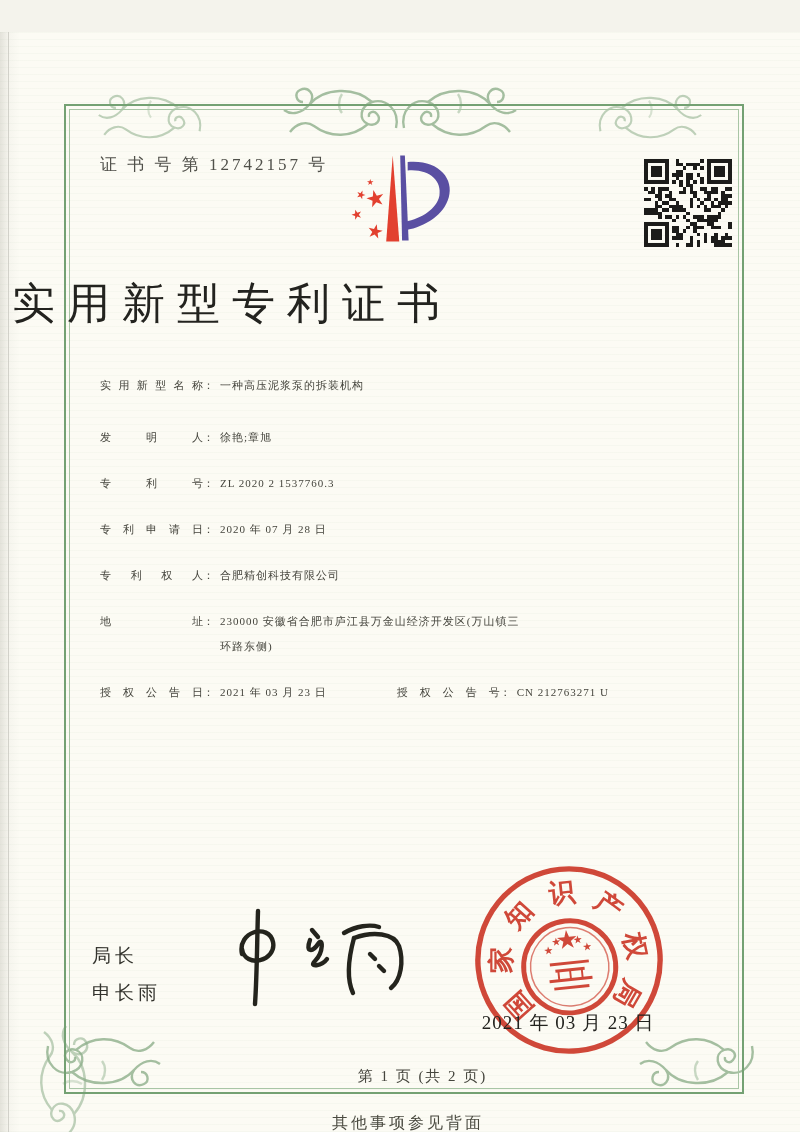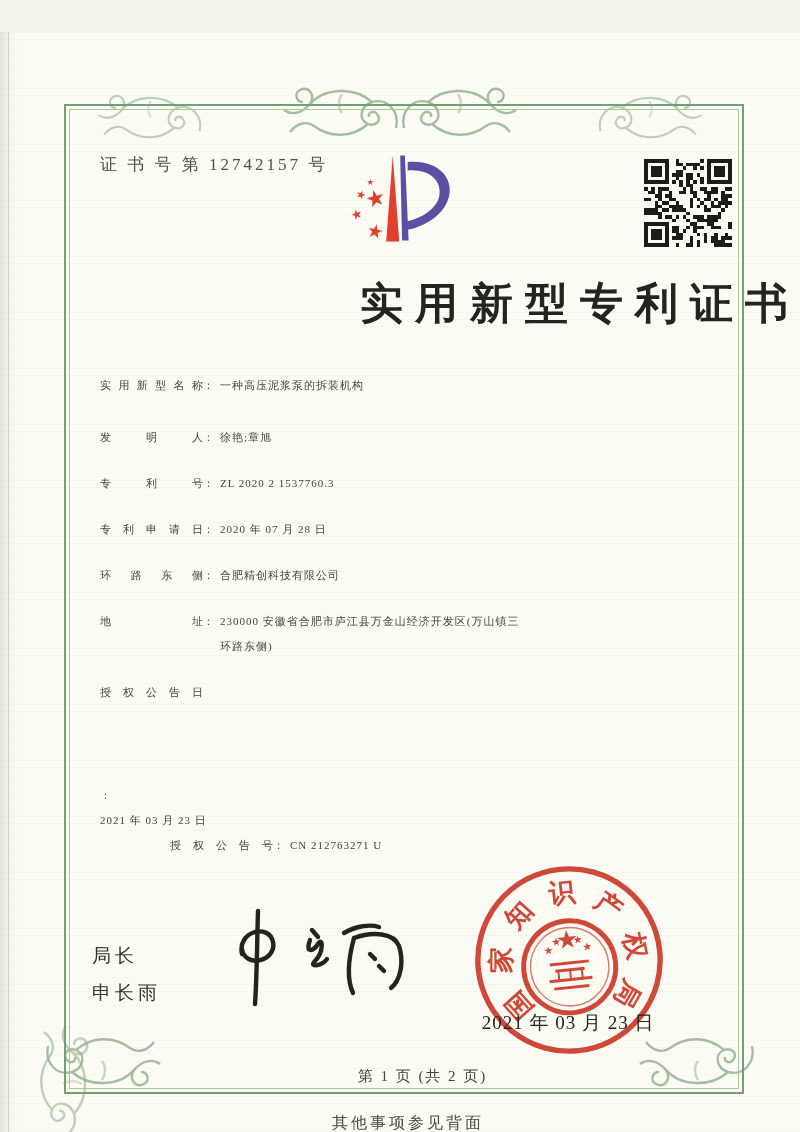--- a/index.html
+++ b/index.html
@@ -29,38 +29,38 @@
   .cert-no{
     position:absolute; left:100px; top:121px;
     font-size:17px; letter-spacing:3px; color:#50504a;
   }
   
   .logo{position:absolute; left:333px; top:110px; width:140px; height:126px;}
   .qr{position:absolute; left:644px; top:127px; width:88px; height:88px;}
   
   .title{
     position:absolute; left:0; top:243px; width:100%;
-    text-align:right; font-size:43px; font-weight:700; color:#23231f;
+    text-align:left; font-size:43px; font-weight:400; color:#23231f;
     letter-spacing:12px; text-indent:12px;
   }
   
   .fields{
     position:absolute; left:100px; top:341px; width:620px;
     font-size:11px; color:#45453d;
   }
   .frow{ display:flex; align-items:flex-start; line-height:25px; margin-bottom:21px;}
   .frow.gap-lg{ margin-bottom:27px;}
   .flabel{
     display:inline-block; width:103px; flex:0 0 103px;
     text-align:justify; text-align-last:justify; letter-spacing:0;
   }
   .fcolon{ flex:0 0 auto; margin-right:6px;}
   .fvalue{ letter-spacing:1px; }
   .fvalue .vline{ display:block; }
-  .grant-pair{ display:flex;flex-direction:column; }
+  .grant-pair{ display:flex; }
   .grant-pair .second{ margin-left:70px; display:flex;}
   .grant-pair .second .flabel{ width:103px; flex:0 0 103px;}
   
   .legal{
     position:absolute; left:88px; top:666px; width:632px;
     font-size:16.5px; line-height:31px; color:#3c3c32; letter-spacing:.5px;
   }
   .legal p{ text-indent:2em; }
   
   .signer{ position:absolute; left:92px; top:905px; font-size:19px; color:#33332d; letter-spacing:4px; line-height:37px;}
@@ -438,21 +438,21 @@
       <span class="flabel">专利号</span>
         <span class="fcolon">：</span>
       <span class="fvalue">ZL 2020 2 1537760.3</span>
     </div>
     <div class="frow">
       <span class="flabel">专利申请日</span>
         <span class="fcolon">：</span>
       <span class="fvalue">2020 年 07 月 28 日</span>
     </div>
     <div class="frow">
-      <span class="flabel">环路东侧</span>
+      <span class="flabel">专利权人</span>
         <span class="fcolon">：</span>
       <span class="fvalue">合肥精创科技有限公司</span>
     </div>
     <div class="frow">
       <span class="flabel">地址</span>
         <span class="fcolon">：</span>
       <span class="fvalue">
         <span class="vline">230000 安徽省合肥市庐江县万金山经济开发区(万山镇三</span>
         <span class="vline">环路东侧)</span>
       </span>

